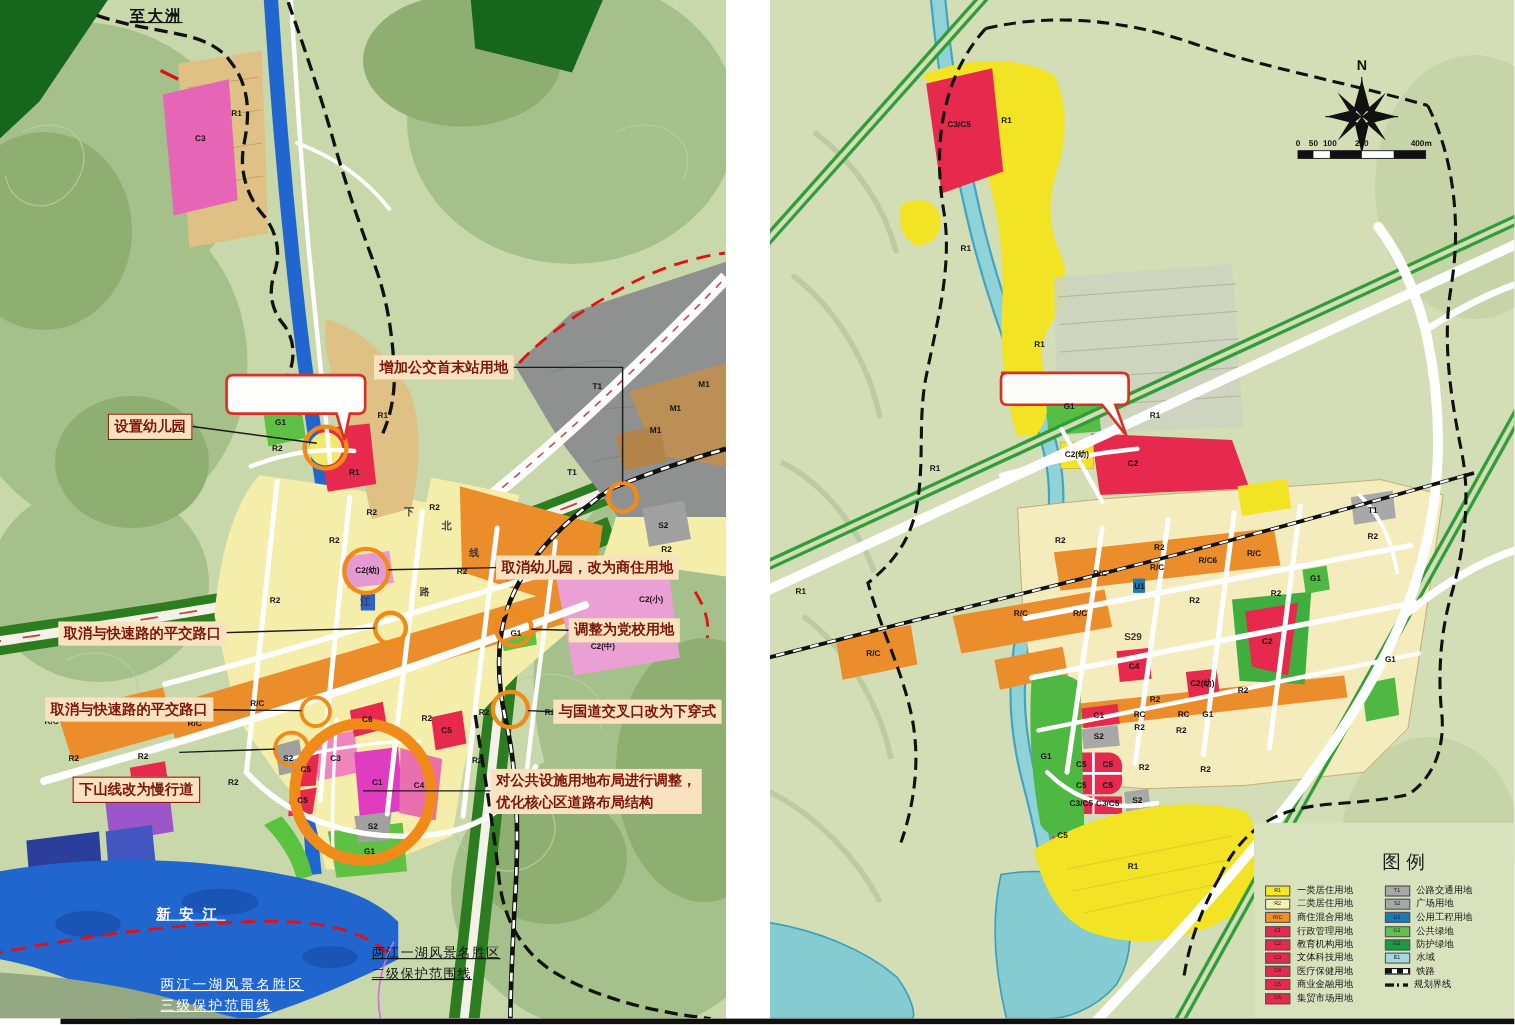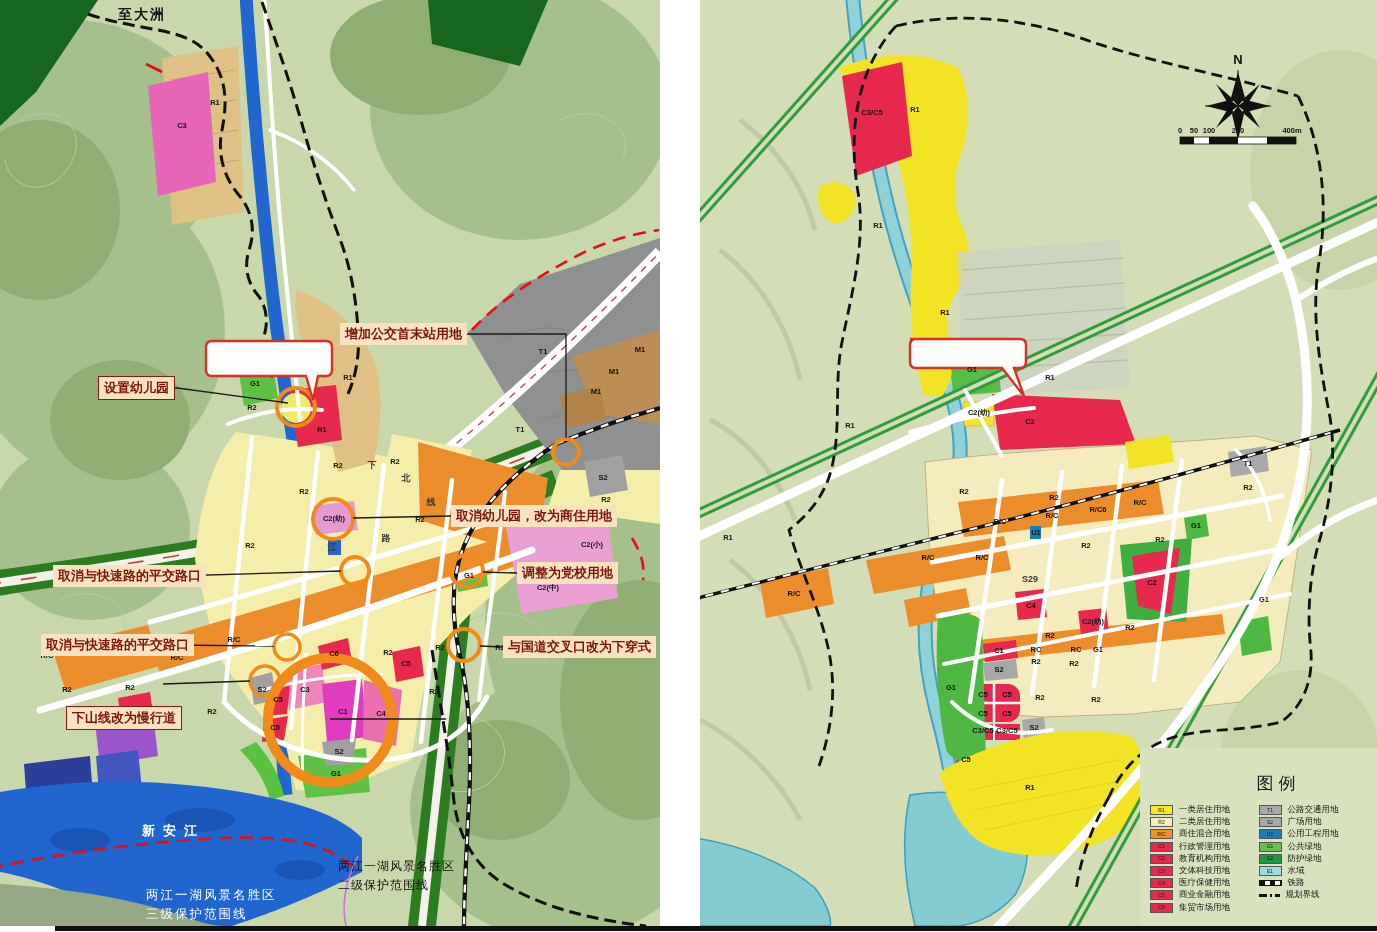--- a/index.html
+++ b/index.html
@@ -10,21 +10,21 @@
   body{font-family:"Liberation Sans","DejaVu Sans",sans-serif;}
   .stage{position:relative;width:1377px;height:932px;background:#fff;overflow:hidden;}
   .panel{position:absolute;top:0;height:926px;overflow:hidden;}
   #left-panel{left:0;width:660px;}
   #right-panel{left:700px;width:677px;}
   .panel svg{position:absolute;left:0;top:0;}
   .overlay{position:absolute;left:0;top:0;width:100%;height:100%;pointer-events:none;}
   .callout{position:absolute;background:var(--annot-bg);color:var(--annot-text);
     font-weight:bold;font-size:13px;line-height:1.5;padding:1px 5px;white-space:nowrap;}
   .callout.boxed{border:1.6px solid #8a1a0d;}
-  .maplab{position:absolute;white-space:nowrap;}
+  .maplab{position:absolute;white-space:nowrap;text-decoration:underline;}
   .route-label{left:118px;top:6px;font-size:14px;color:#111;font-weight:bold;letter-spacing:2px;}
   .river-label{left:142px;top:822px;font-size:13px;color:#fff;font-weight:bold;letter-spacing:8px;}
   .prot3{left:146px;top:886px;font-size:12.5px;color:#fff;line-height:1.55;letter-spacing:2px;}
   .prot2{left:338px;top:857px;font-size:12px;color:#101010;line-height:1.6;letter-spacing:1px;}
   .zonelab{font-size:7.5px;fill:#141414;text-anchor:middle;font-weight:bold;}
   .roadlab{font-size:9px;fill:#3a3a3a;text-anchor:middle;font-weight:bold;}
   .hl{stroke:var(--circle);fill:none;}
   .legend{position:absolute;left:440px;top:748px;width:237px;height:178px;background:var(--legend-bg);}
   .legend-title{text-align:center;font-size:17px;letter-spacing:5px;color:#1c1c1c;margin-top:24px;margin-bottom:9px;margin-left:40px;}
   .legend-cols{display:flex;padding:0 10px;}
@@ -261,34 +261,38 @@
     <div class="overlay" id="left-annotations">
         <div class="callout" style="left: 309px; top: 323px; margin-left: 31px;">
           <div>增加公交首末站用地</div>
         </div>
         <div class="callout boxed" style="left: 98px; top: 376px;">
           <div>设置幼儿园</div>
         </div>
         <div class="callout" style="left: 451px; top: 505px;">
           <div>取消幼儿园，改为商住用地</div>
         </div>
-        <div class="callout" style="left: 517px; top: 562px;">
+        <div class="callout" style="left: 517px; top: 562px; font-family: Liberation Mono, monospace;">
           <div>调整为党校用地</div>
         </div>
         <div class="callout" style="left: 41px; top: 565px; margin-left: 12px;">
           <div>取消与快速路的平交路口</div>
         </div>
         <div class="callout" style="left: 41px; top: 634px;">
           <div>取消与快速路的平交路口</div>
         </div>
         <div class="callout boxed" style="left: 66px; top: 706px;">
           <div>下山线改为慢行道</div>
         </div>
         <div class="callout" style="left: 503px; top: 636px;">
           <div>与国道交叉口改为下穿式</div>
+        </div>
+        <div class="callout" style="left: 446px; top: 699px;">
+          <div>对公共设施用地布局进行调整，</div>
+          <div>优化核心区道路布局结构</div>
         </div>
       </div>
     <div class="overlay">
       <div class="maplab route-label">至大洲</div>
       <div class="maplab river-label">新安江</div>
       <div class="maplab prot3">
         <div>两江一湖风景名胜区</div>
           <div>三级保护范围线</div>
       </div>
       <div class="maplab prot2">

